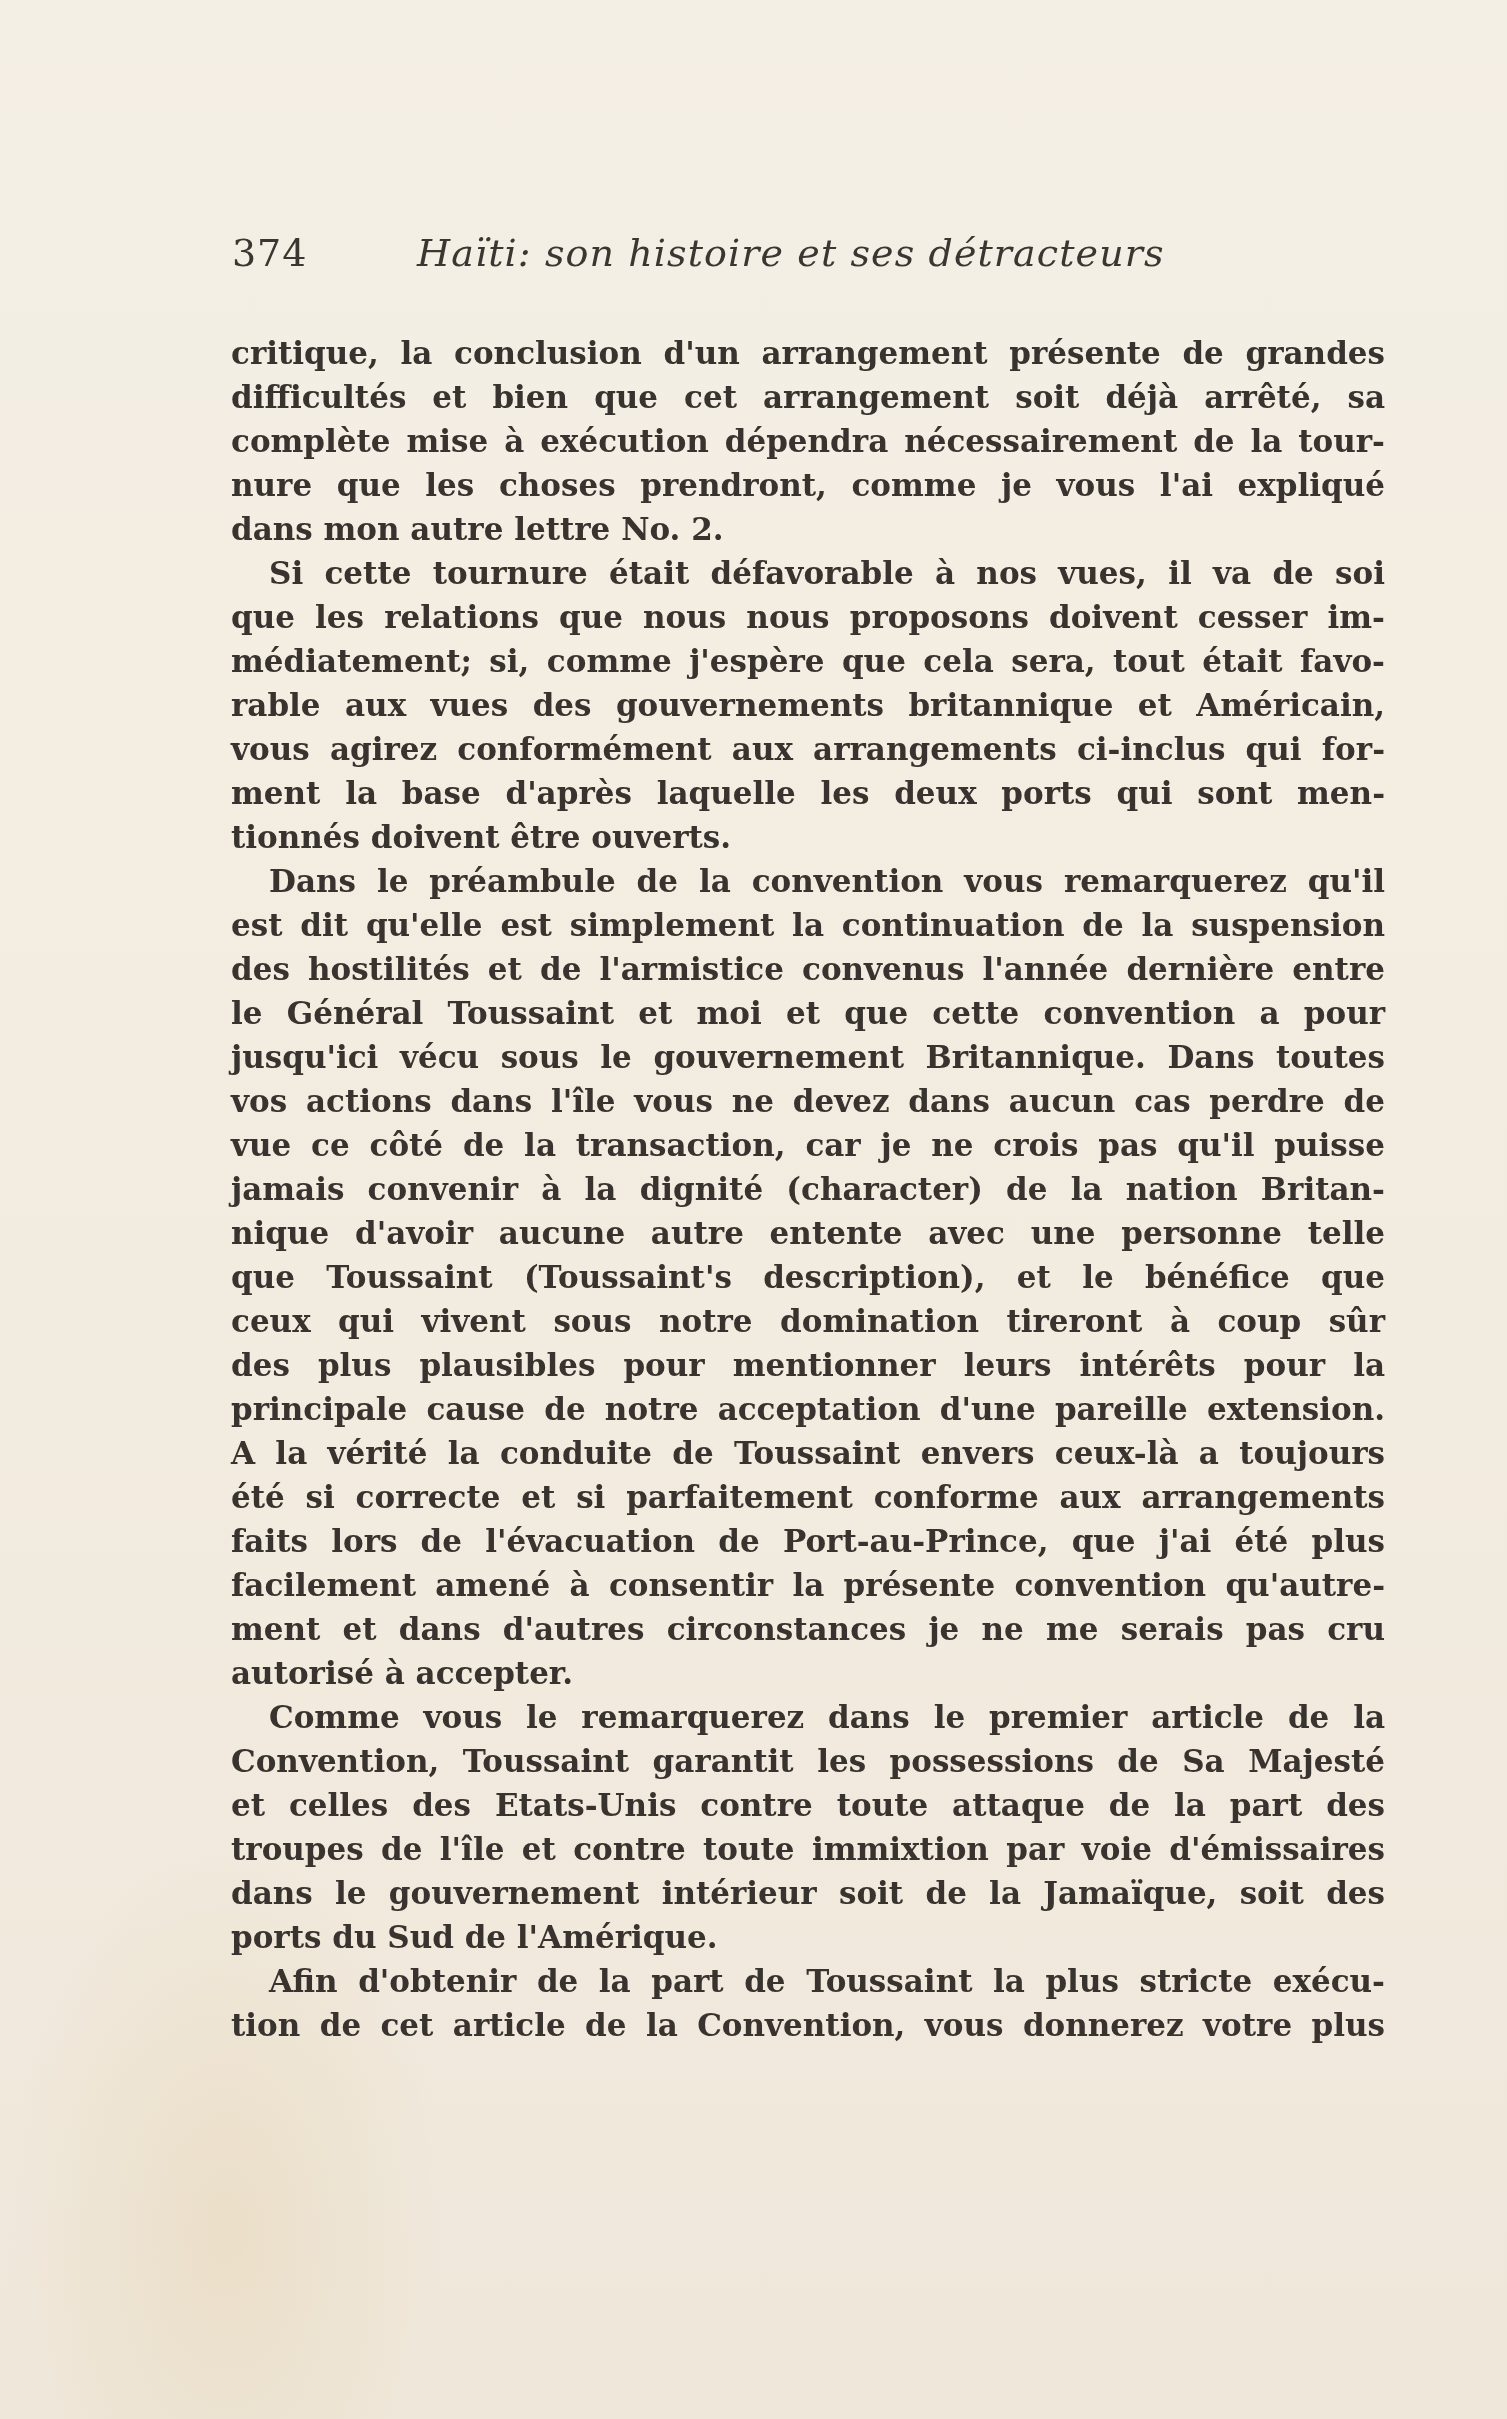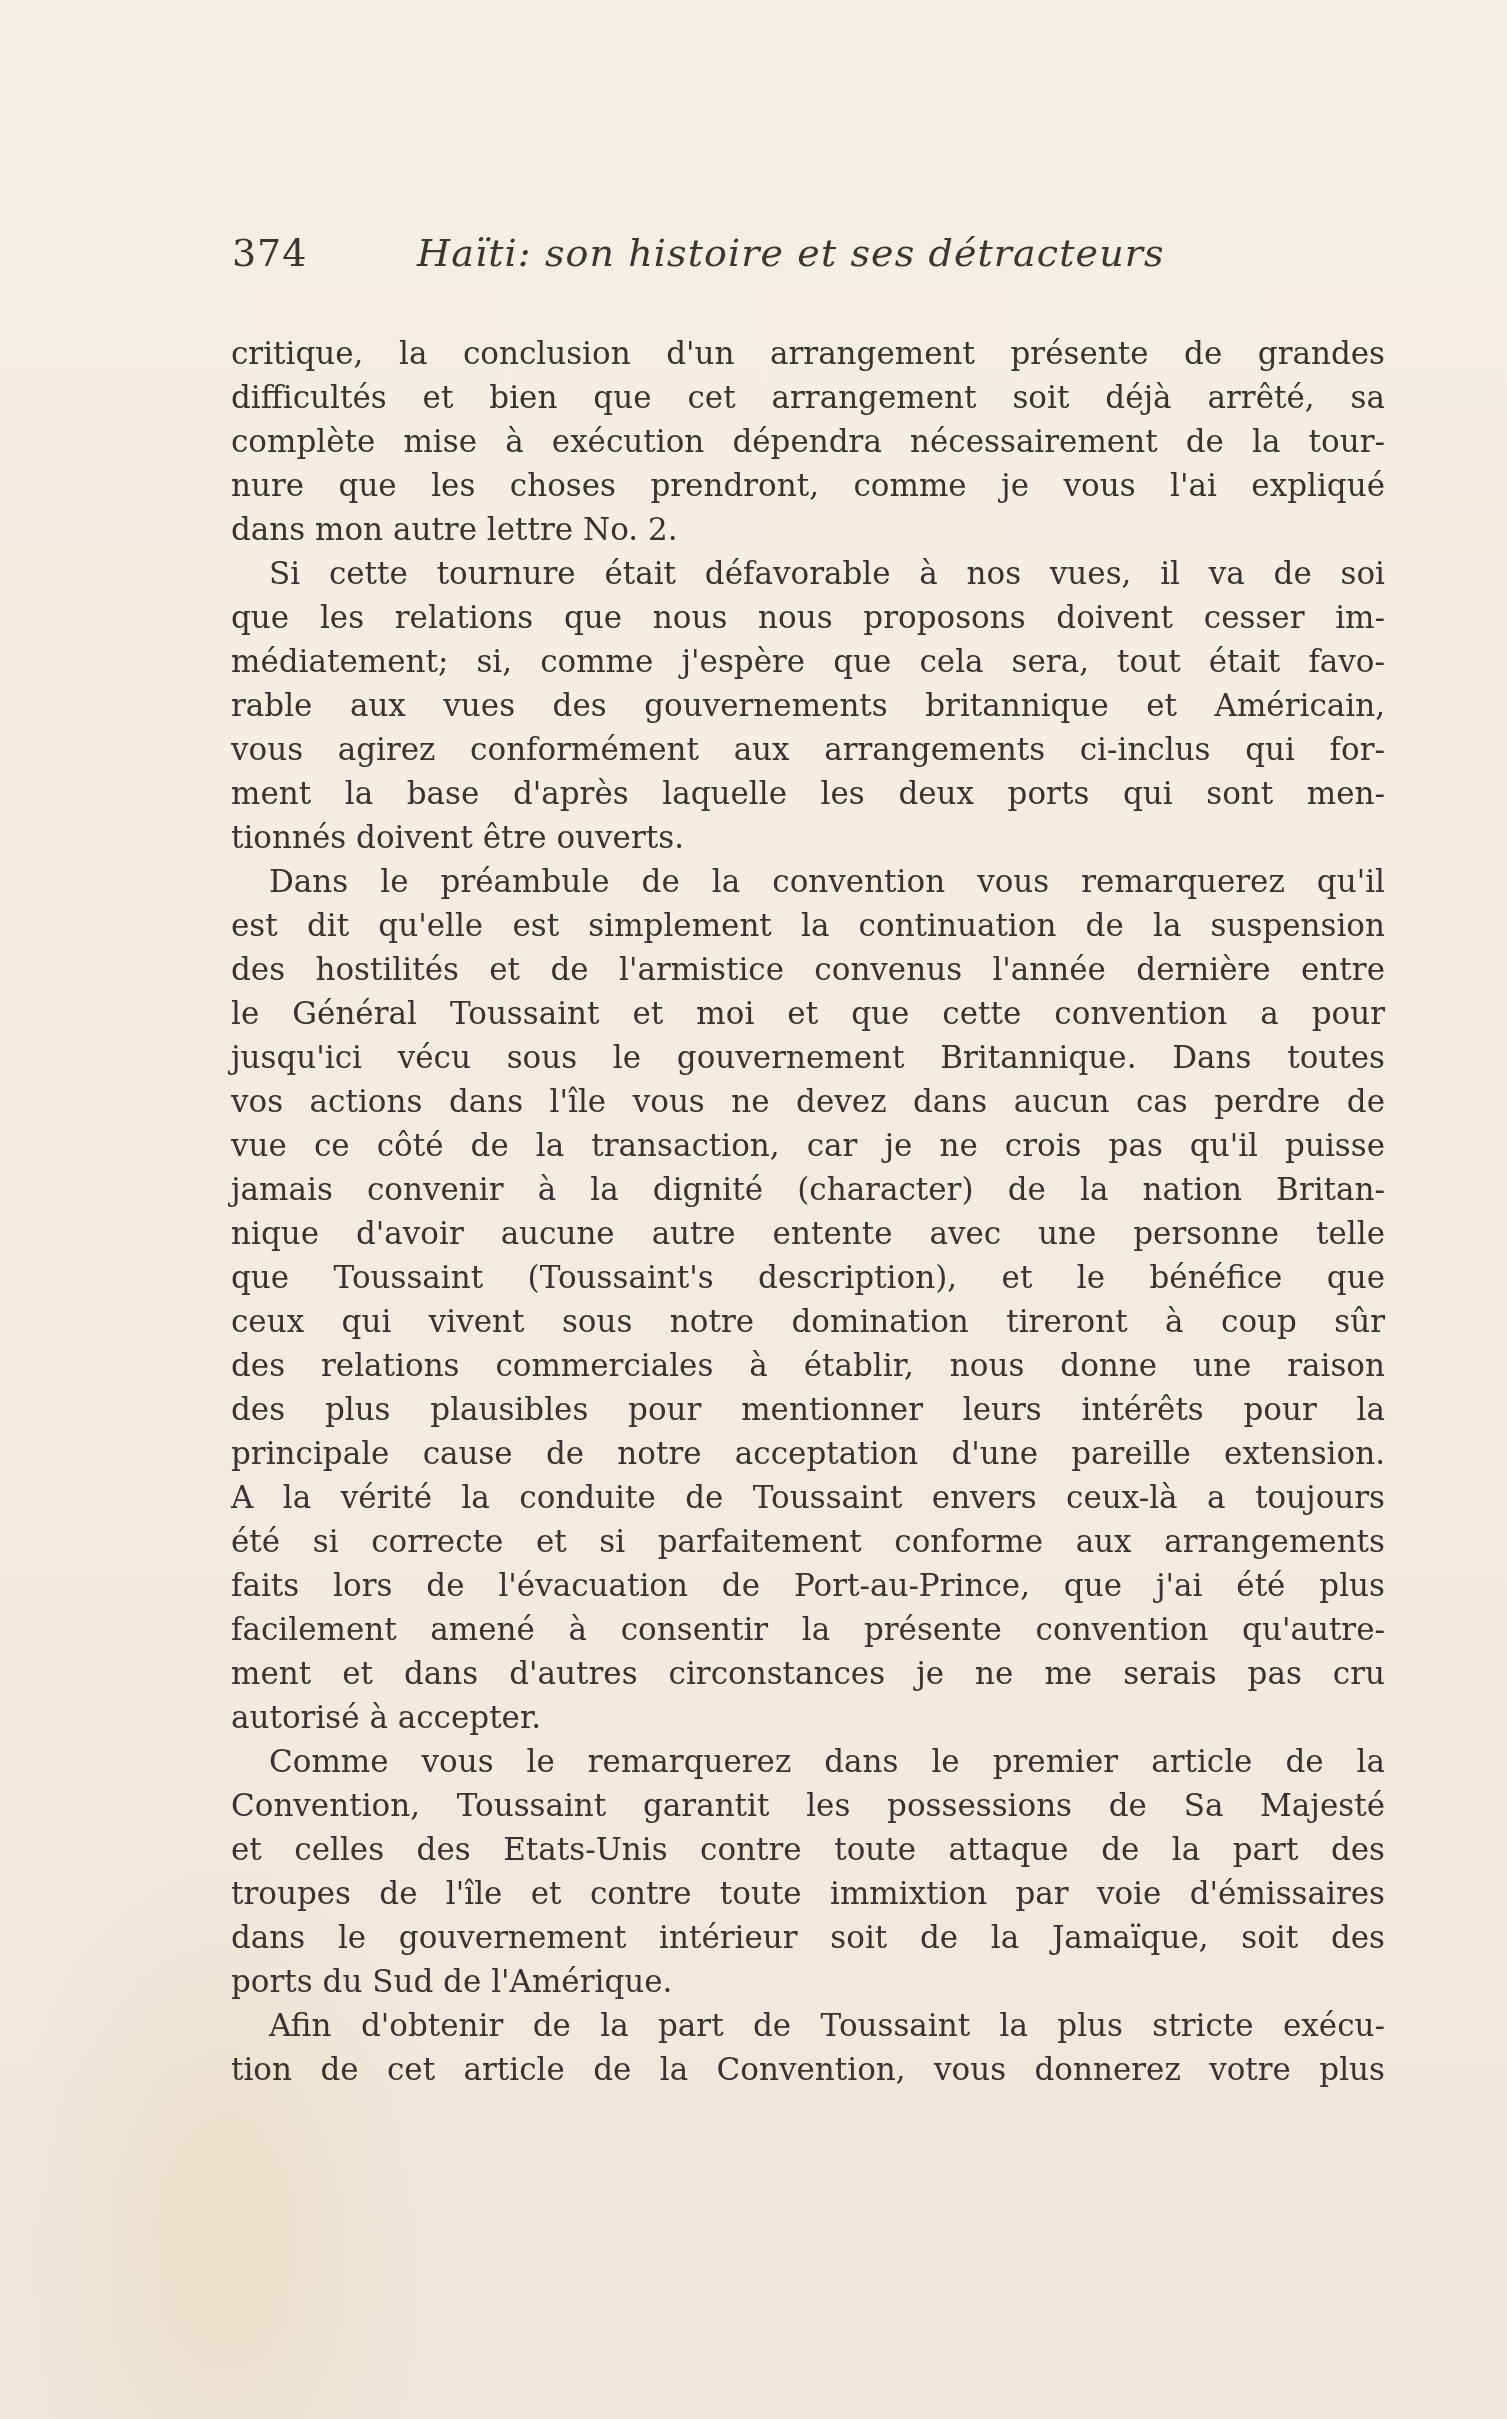--- a/index.html
+++ b/index.html
@@ -59,20 +59,21 @@
       font-size: 31px;
       line-height: 44px;
     }
     .line {
       display: block;
       height: 44px;
       white-space: nowrap;
       text-align: justify;
       text-align-last: justify;
       overflow: visible;
+      font-weight: bold;
     }
     .line.last {
       text-align-last: left;
     }
     .line.indent {
       padding-left: 38px;
     }
     .paragraph {
       display: block;
     }
@@ -112,21 +113,20 @@
       <span class="line">est dit qu'elle est simplement la continuation de la suspension</span>
       <span class="line">des hostilités et de l'armistice convenus l'année dernière entre</span>
       <span class="line">le Général Toussaint et moi et que cette convention a pour</span>
       <span class="line">jusqu'ici vécu sous le gouvernement Britannique. Dans toutes</span>
       <span class="line">vos actions dans l'île vous ne devez dans aucun cas perdre de</span>
       <span class="line">vue ce côté de la transaction, car je ne crois pas qu'il puisse</span>
       <span class="line">jamais convenir à la dignité (character) de la nation Britan-</span>
       <span class="line">nique d'avoir aucune autre entente avec une personne telle</span>
       <span class="line">que Toussaint (Toussaint's description), et le bénéfice que</span>
       <span class="line">ceux qui vivent sous notre domination tireront à coup sûr</span>
-      <span class="line">des relations commerciales à établir, nous donne une raison</span>
       <span class="line">des plus plausibles pour mentionner leurs intérêts pour la</span>
       <span class="line">principale cause de notre acceptation d'une pareille extension.</span>
       <span class="line">A la vérité la conduite de Toussaint envers ceux-là a toujours</span>
       <span class="line">été si correcte et si parfaitement conforme aux arrangements</span>
       <span class="line">faits lors de l'évacuation de Port-au-Prince, que j'ai été plus</span>
       <span class="line">facilement amené à consentir la présente convention qu'autre-</span>
       <span class="line">ment et dans d'autres circonstances je ne me serais pas cru</span>
       <span class="line last">autorisé à accepter.</span>
     </div>
 

